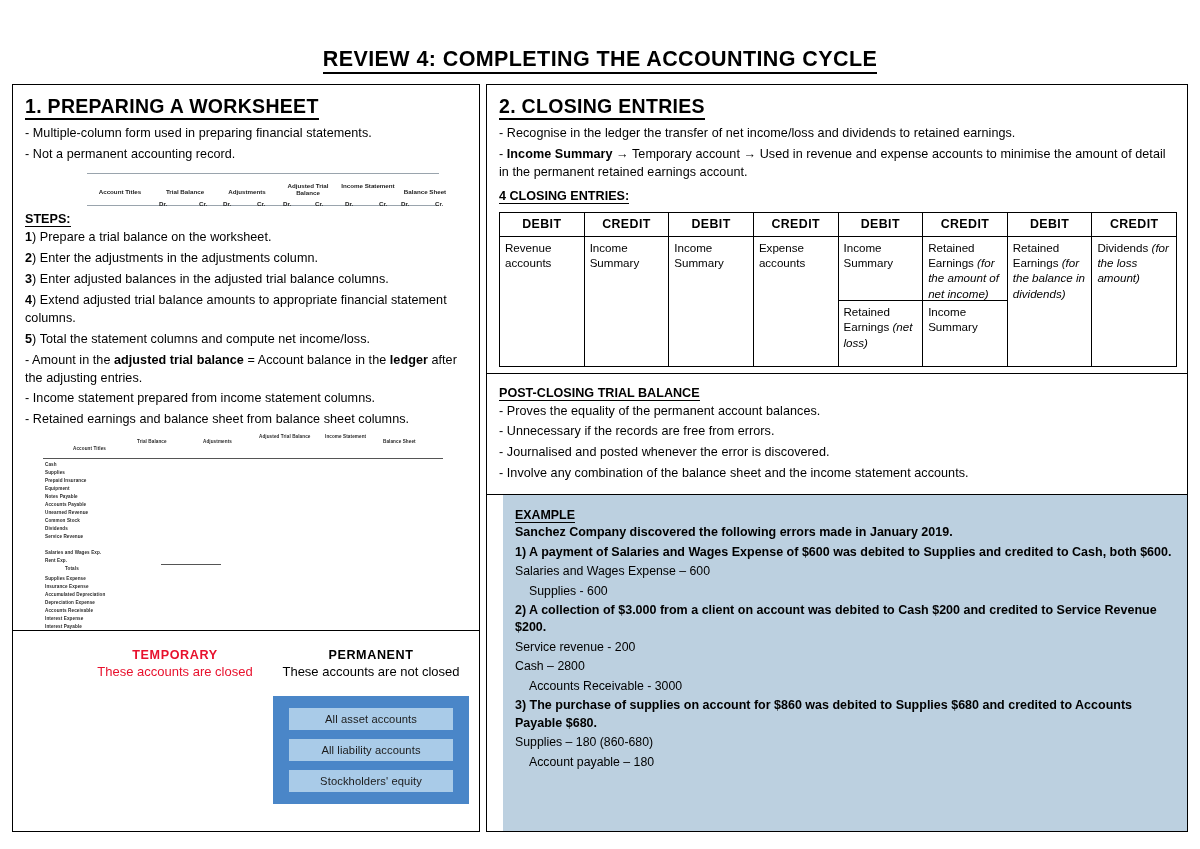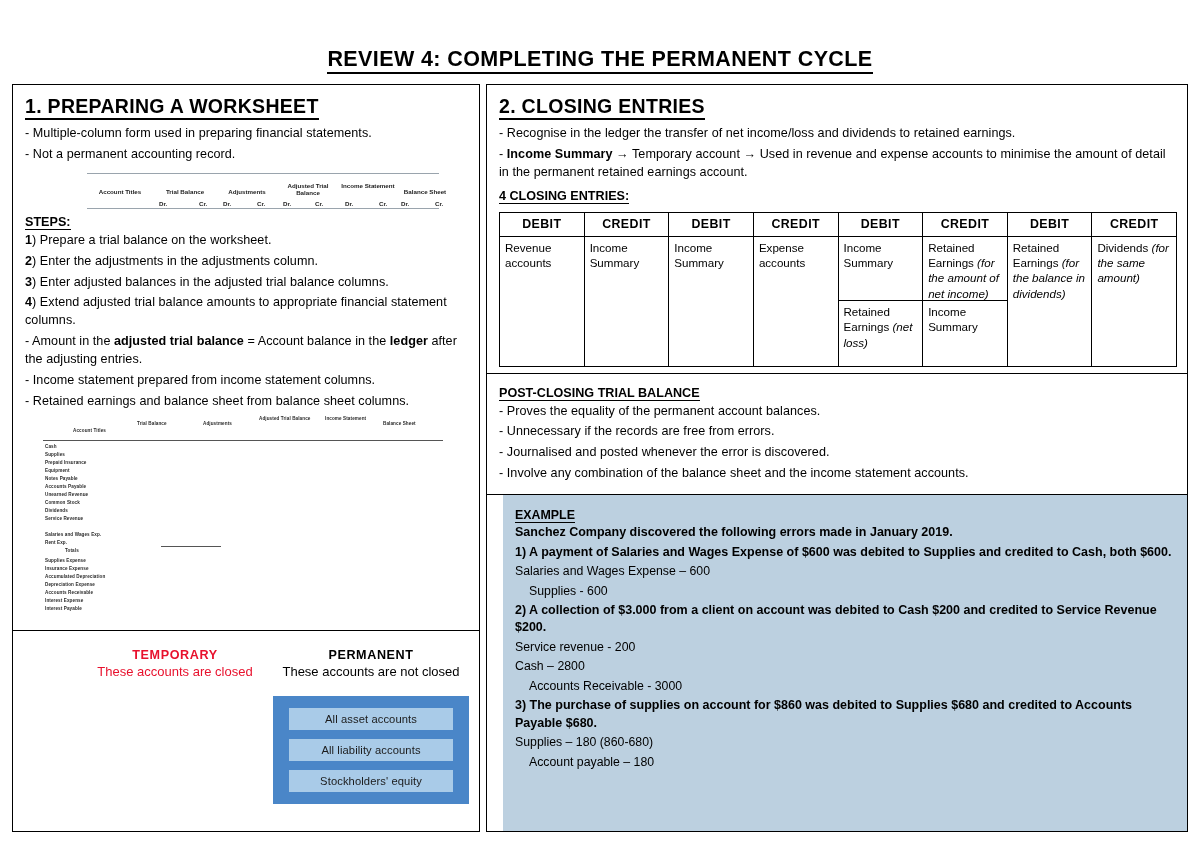--- a/index.html
+++ b/index.html
@@ -224,21 +224,21 @@
   }
   p.ex-norm {
     font-size: 12.3px; margin: 0 0 2px 0; line-height: 1.42;
   }
   p.ex-ind { padding-left: 14px; }
 </style>
 </head>
 <body>
 
 <div class="page-title">
-  <span>REVIEW 4: COMPLETING THE PERMANENT CYCLE</span>
+  <span>REVIEW 4: COMPLETING THE ACCOUNTING CYCLE</span>
 </div>
 
 <div class="sheet">
 
   <div class="col-left">
 
     <div class="left-top">
       <div class="h2wrap">
         <h2 class="section">
           <span>1. PREPARING A WORKSHEET</span>
@@ -268,20 +268,21 @@
       </div>
 
       <div class="sub-head">
         <span>STEPS:</span>
       </div>
 
       <p class="line"><span class="num">1</span><span>) Prepare a trial balance on the worksheet.</span></p>
       <p class="line"><span class="num">2</span><span>) Enter the adjustments in the adjustments column.</span></p>
       <p class="line"><span class="num">3</span><span>) Enter adjusted balances in the adjusted trial balance columns.</span></p>
       <p class="line"><span class="num">4</span><span>) Extend adjusted trial balance amounts to appropriate financial statement columns.</span></p>
+      <p class="line"><span class="num">5</span><span>) Total the statement columns and compute net income/loss.</span></p>
 
       <p class="line"><span>- Amount in the </span><b class="inline">adjusted trial balance</b><span> = Account balance in the </span><b class="inline">ledger</b><span> after the adjusting entries.</span></p>
 
       <p class="line">- Income statement prepared from income statement columns.</p>
       <p class="line">- Retained earnings and balance sheet from balance sheet columns.</p>
 
       <div class="ws-thumb">
         <div class="rule" style="left:0; top:16px; width:400px;"></div>
         <span class="wrow" style="left:30px; top:4px;">Account Titles</span>
         <span class="wrow" style="left:94px; top:-3px;">Trial Balance</span>
@@ -379,21 +380,21 @@
             <td>Expense accounts</td>
             <td class="split">
               <div class="split-top">Income Summary</div>
               <div class="split-bot"><span>Retained Earnings </span><em class="it">(net loss)</em></div>
             </td>
             <td class="split">
               <div class="split-top"><span>Retained Earnings </span><em class="it">(for the amount of net income)</em></div>
               <div class="split-bot">Income Summary</div>
             </td>
             <td><span>Retained Earnings </span><em class="it">(for the balance in dividends)</em></td>
-            <td><span>Dividends </span><em class="it">(for the same amount)</em></td>
+            <td><span>Dividends </span><em class="it">(for the loss amount)</em></td>
           </tr>
         </tbody>
       </table>
     </div>
 
     <div class="right-mid">
       <div class="sub-head">
         <span>POST-CLOSING TRIAL BALANCE</span>
       </div>
       <p class="line">- Proves the equality of the permanent account balances.</p>

